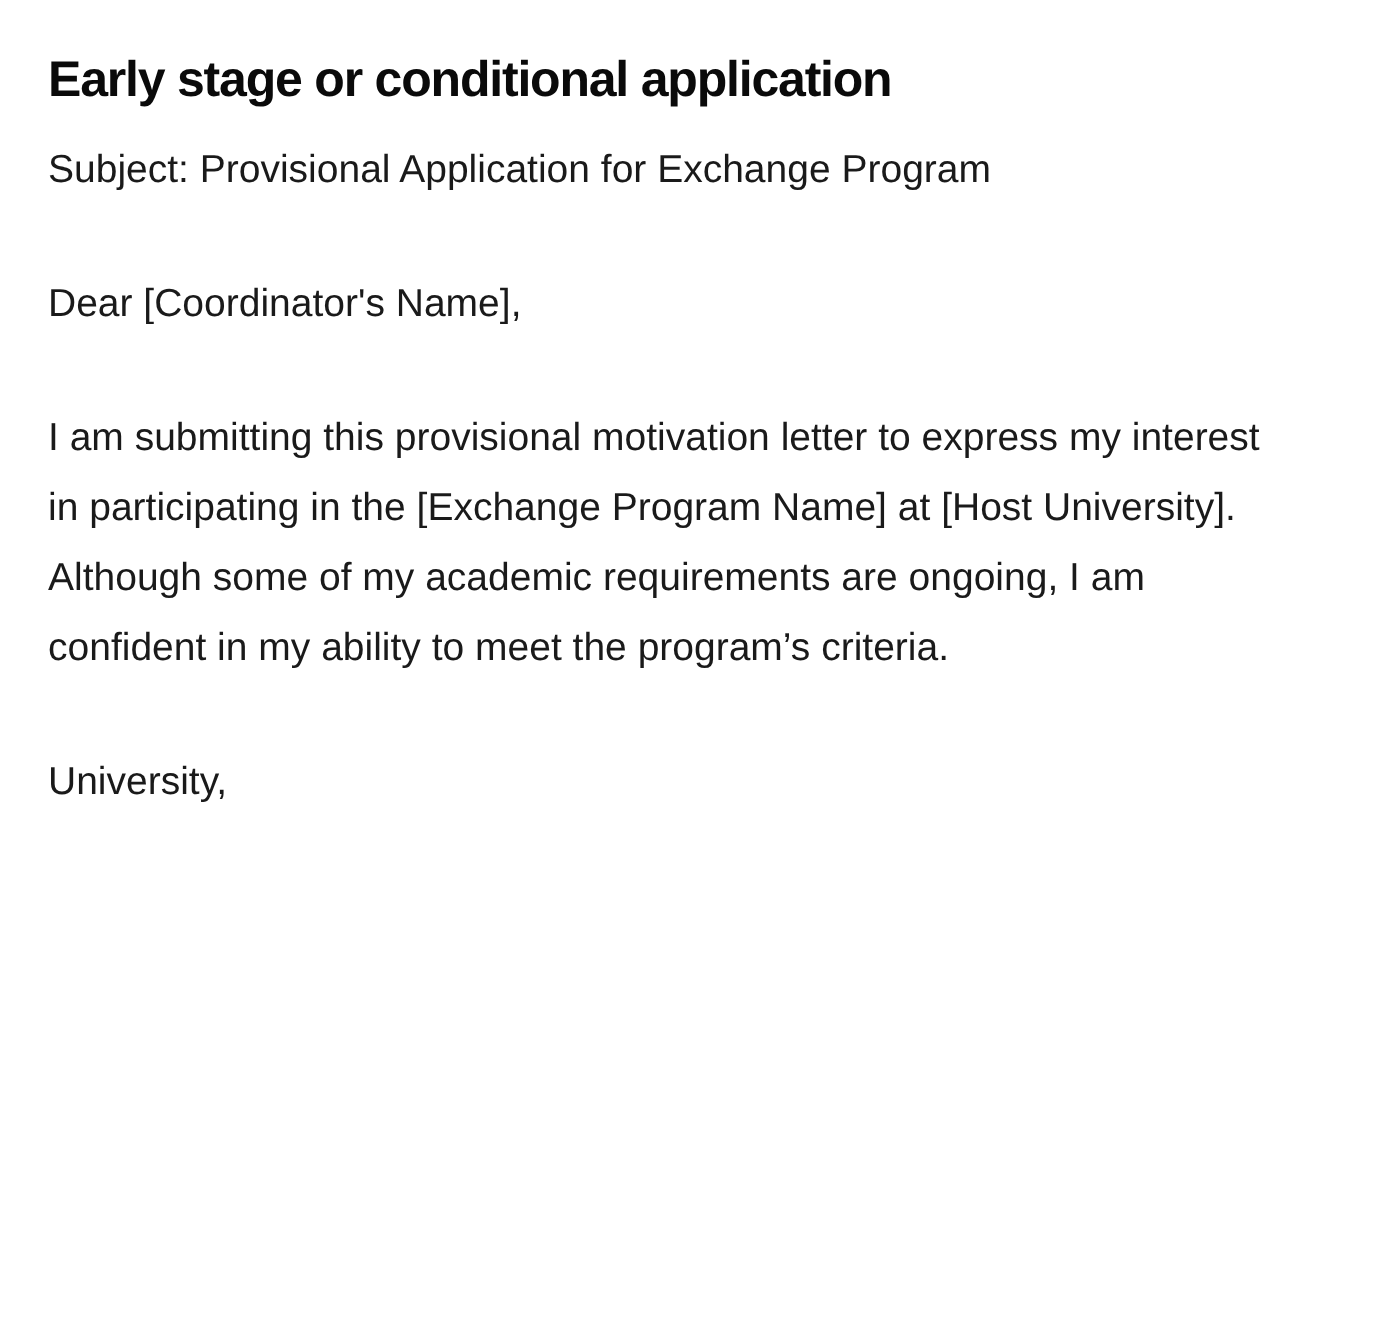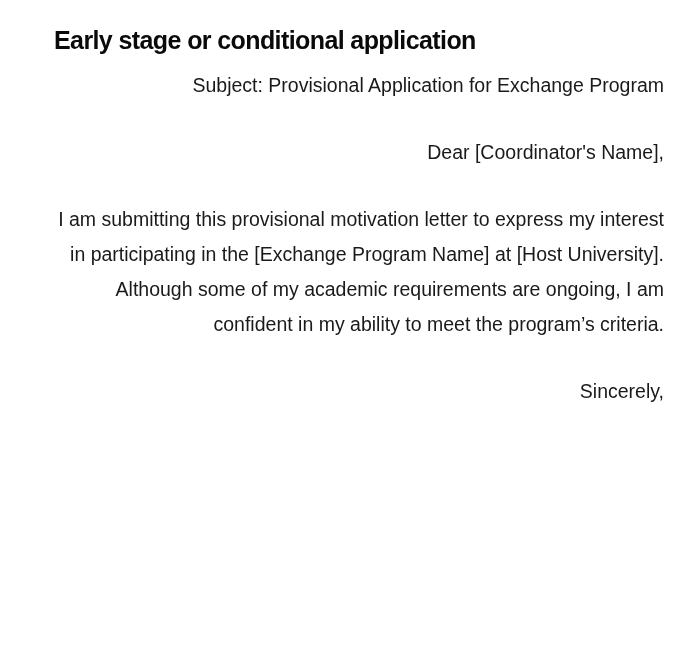--- a/index.html
+++ b/index.html
@@ -1,33 +1,33 @@
 <!DOCTYPE html>
 <html><head>
   <meta charset="utf-8">
   <style>
     html, body { margin: 0; padding: 0; background: #ffffff; }
     body {
       width: 700px; height: 671px; overflow: hidden;
       font-family: "Liberation Sans", sans-serif;
       color: #111111;
     }
-    .doc { position: absolute; left: 54px; top: 24px; width: 610px; }
+    .doc { position: absolute; left: 24px; top: 24px; width: 610px; }
     .title {
       font-size: 25px; font-weight: bold; letter-spacing: -0.6px;
       margin: 0; line-height: 32px; color: #0a0a0a;
     }
     .para {
-      font-size: 19.5px; line-height: 35px; margin: 0; color: #1a1a1a; text-align: right;
+      font-size: 19.5px; line-height: 35px; margin: 0; color: #1a1a1a;
     }
     .subject { margin-top: 12px; }
     .gap { margin-top: 32px; }
   </style>
 </head>
 <body>
 
 <div class="doc">
   <h1 class="title">Early stage or conditional application</h1>
   <p class="para subject">Subject: Provisional Application for Exchange Program</p>
   <p class="para gap">Dear [Coordinator's Name],</p>
   <p class="para gap">I am submitting this provisional motivation letter to express my interest in participating in the [Exchange Program Name] at [Host University]. Although some of my academic requirements are ongoing, I am confident in my ability to meet the program’s criteria.</p>
-  <p class="para gap">Sincerely,</p>
+  <p class="para gap">University,</p>
 </div>
 
 </body></html>

